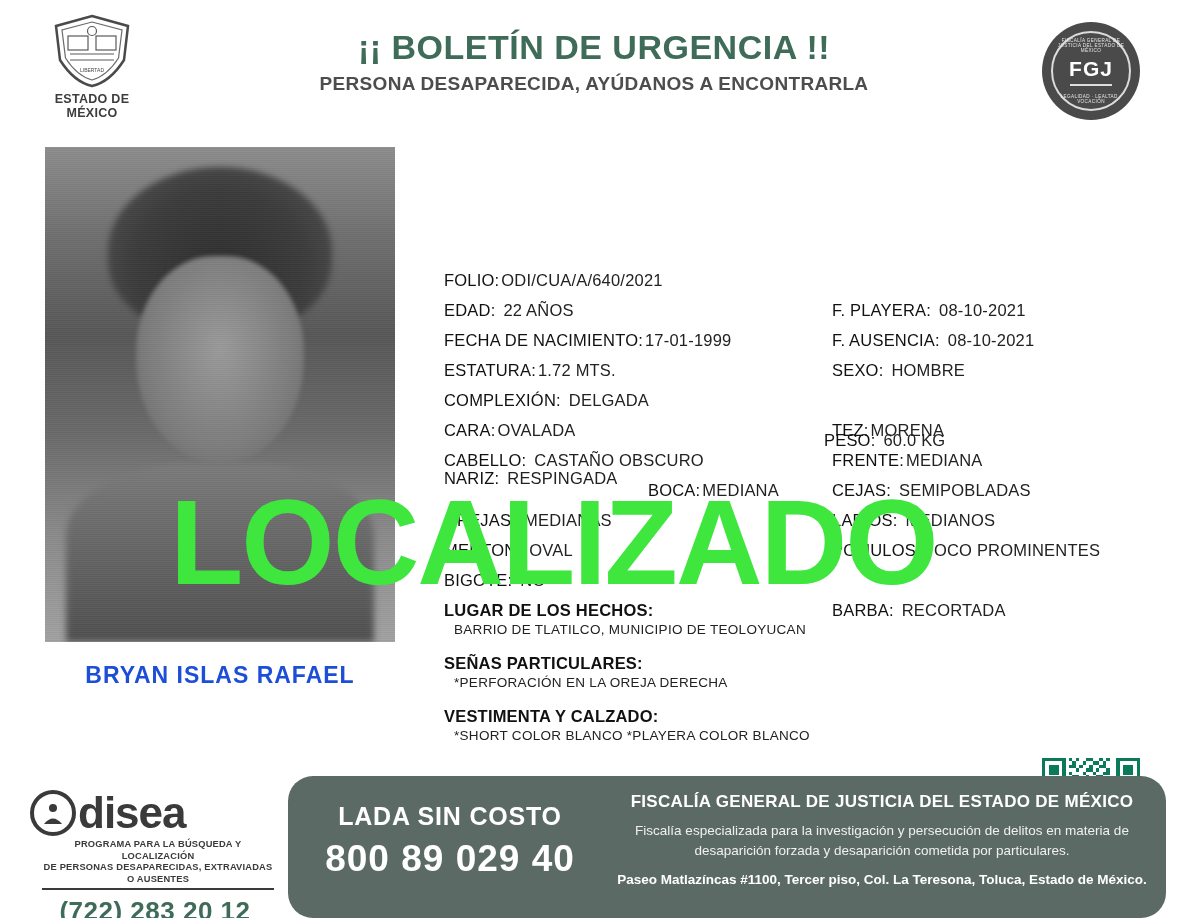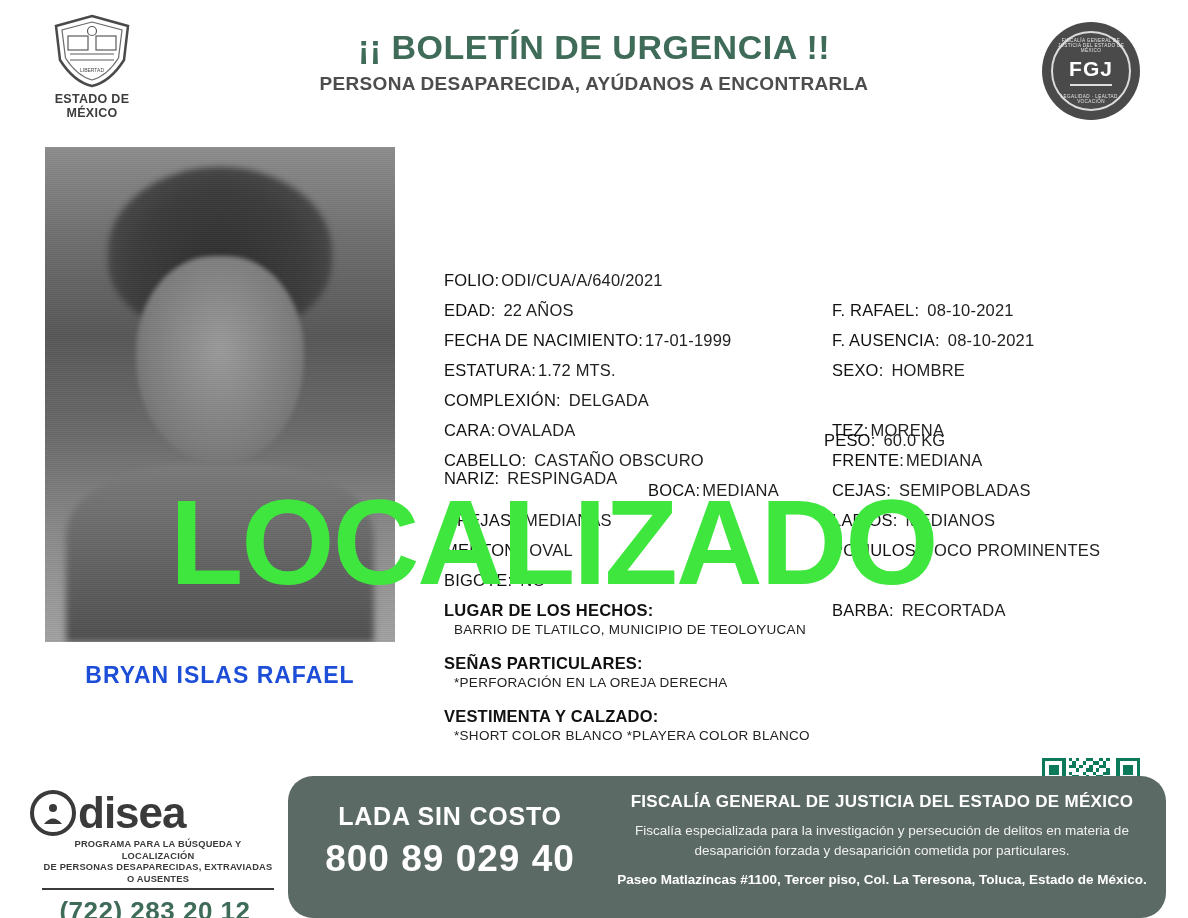--- a/index.html
+++ b/index.html
@@ -229,21 +229,21 @@
     <span class="lbl">OREJAS:</span><span class="gap"></span><span class="val">MEDIANAS</span>
   </div>
   <div class="fld" style="left:444px; top:411px;">
     <span class="lbl">MENTON:</span><span class="gap"></span><span class="val">OVAL</span>
   </div>
   <div class="fld" style="left:444px; top:441px;">
     <span class="lbl">BIGOTE:</span><span class="gap"></span><span class="val">NO</span>
   </div>
 
   <div class="fld" style="left:832px; top:171px;">
-    <span class="lbl">F. RAFAEL:</span><span class="gap"></span><span class="val">08-10-2021</span>
+    <span class="lbl">F. PLAYERA:</span><span class="gap"></span><span class="val">08-10-2021</span>
   </div>
   <div class="fld" style="left:832px; top:201px;">
     <span class="lbl">F. AUSENCIA:</span><span class="gap"></span><span class="val">08-10-2021</span>
   </div>
   <div class="fld" style="left:832px; top:231px;">
     <span class="lbl">SEXO:</span><span class="gap"></span><span class="val">HOMBRE</span>
   </div>
   <div class="fld" style="left:824px; top:261px;margin-top:40px;">
     <span class="lbl">PESO:</span><span class="gap"></span><span class="val">60.0 KG</span>
   </div>

